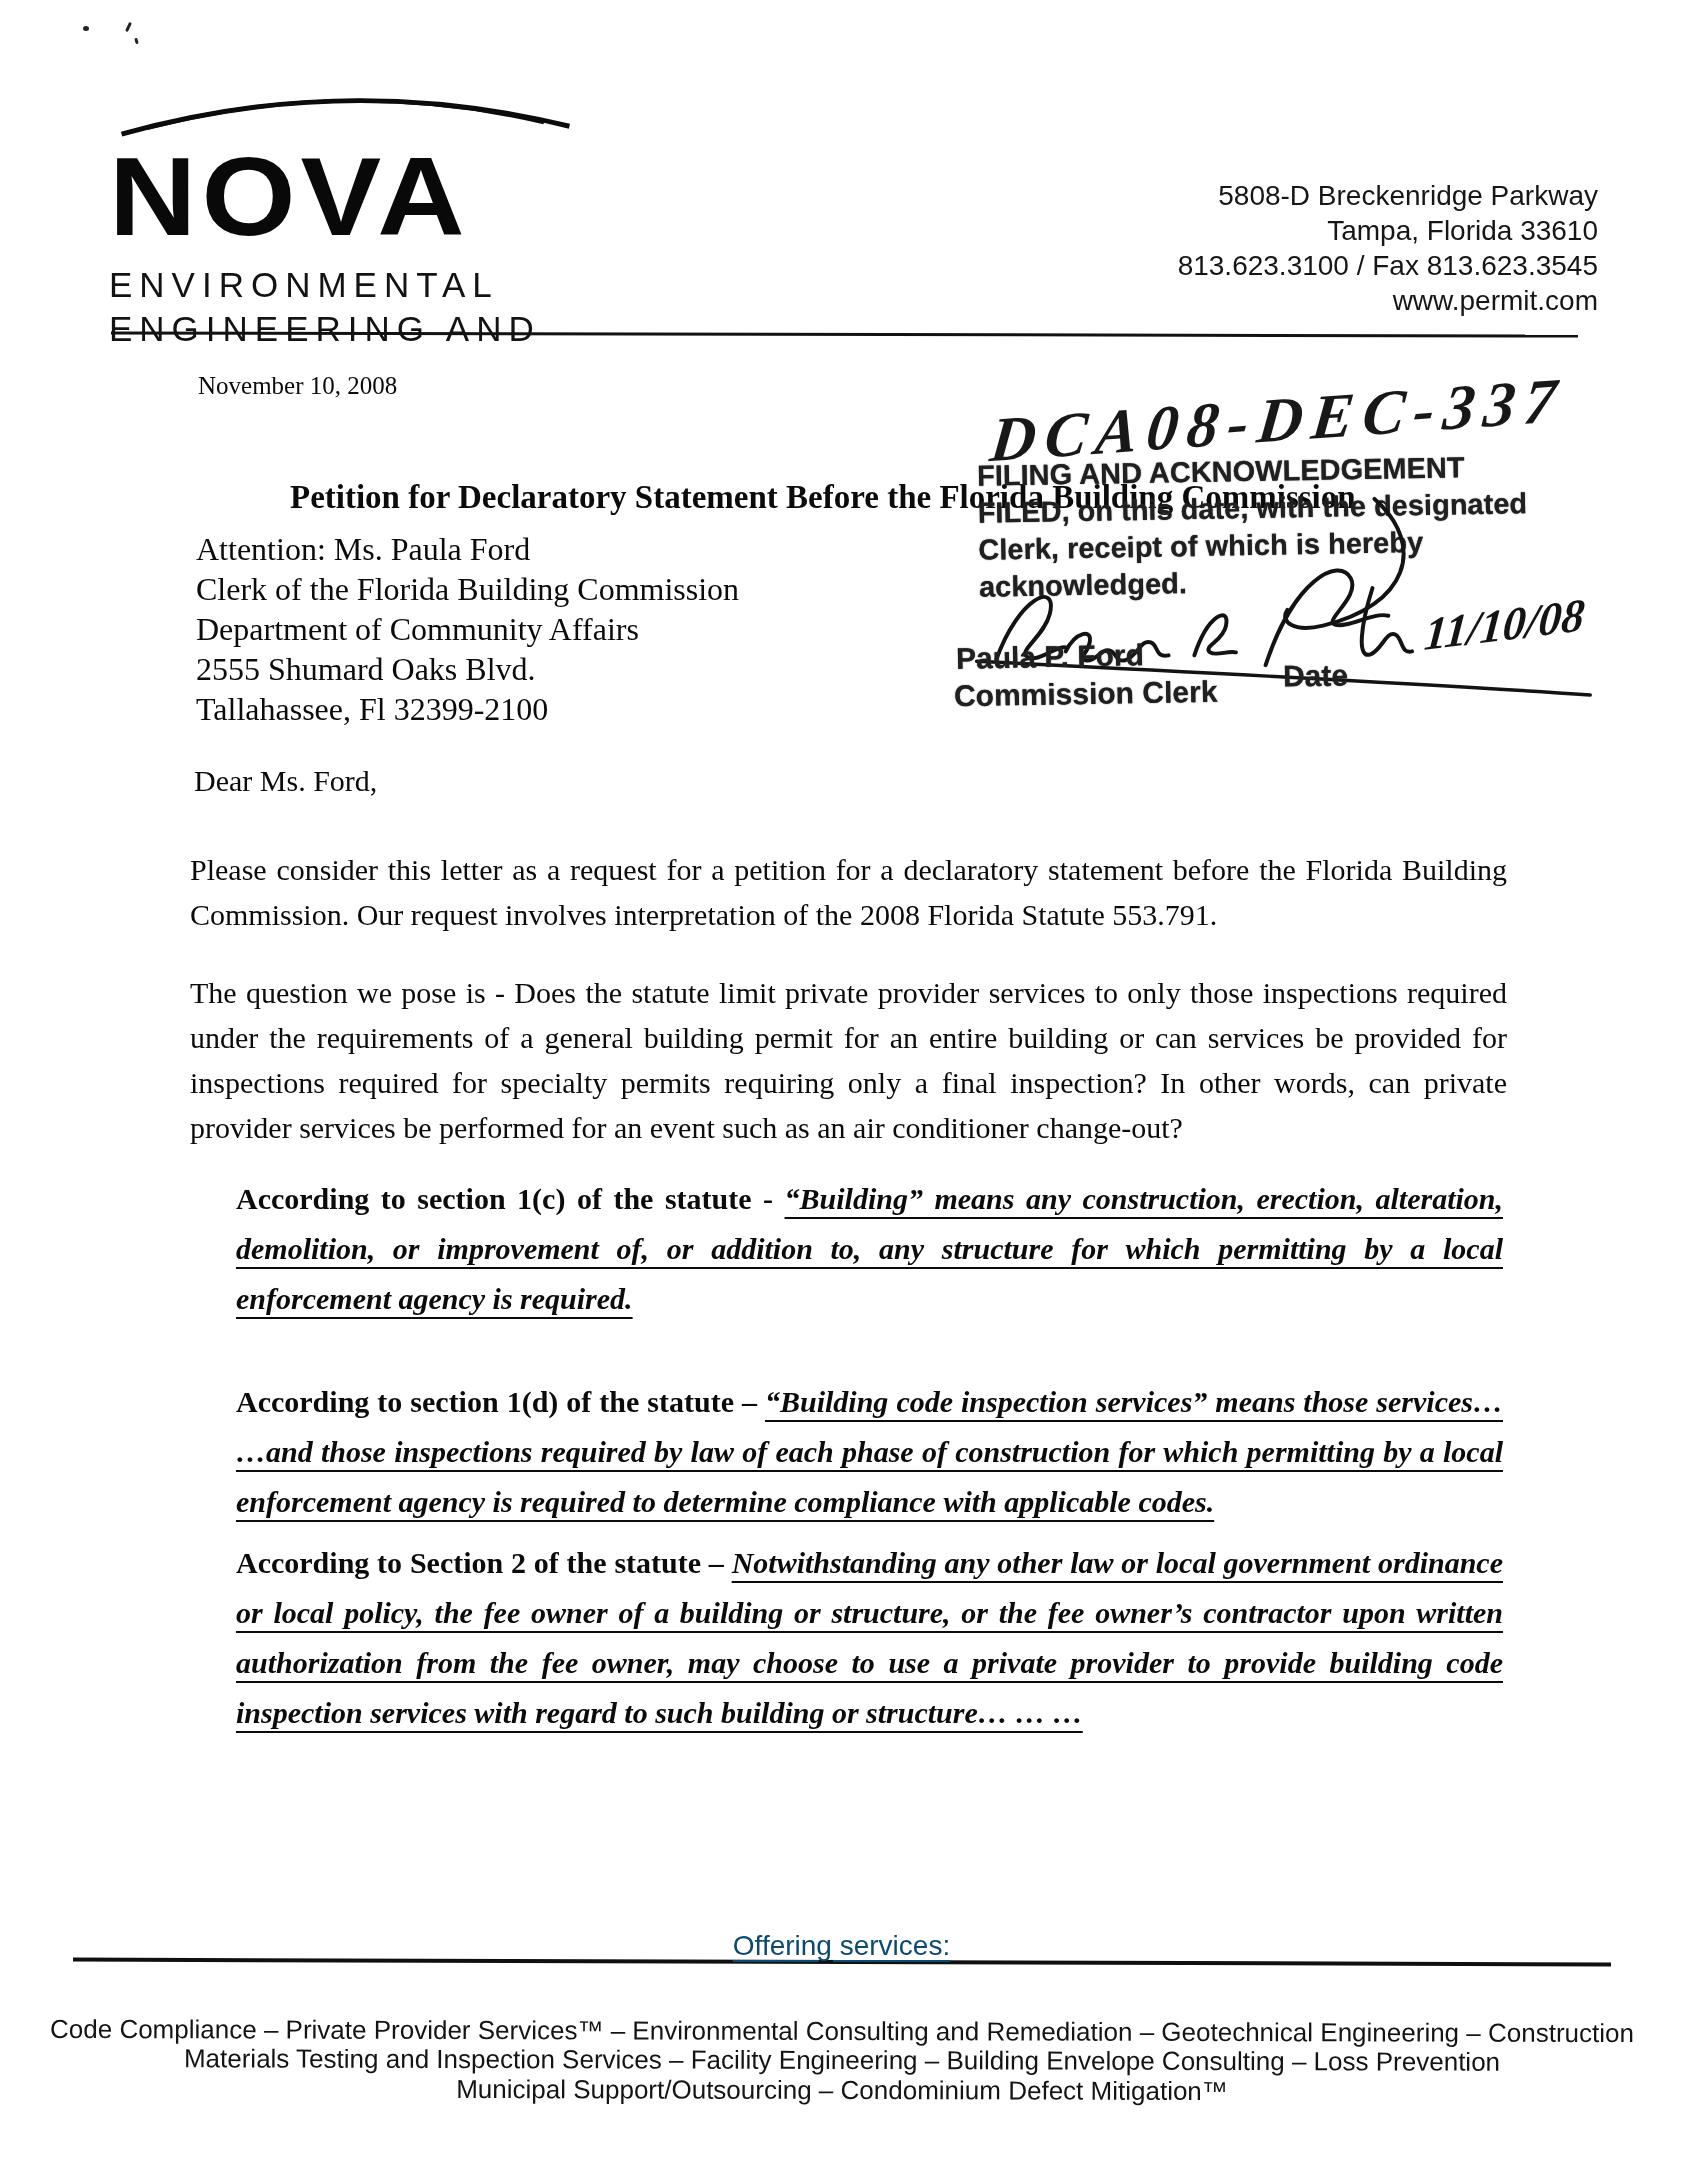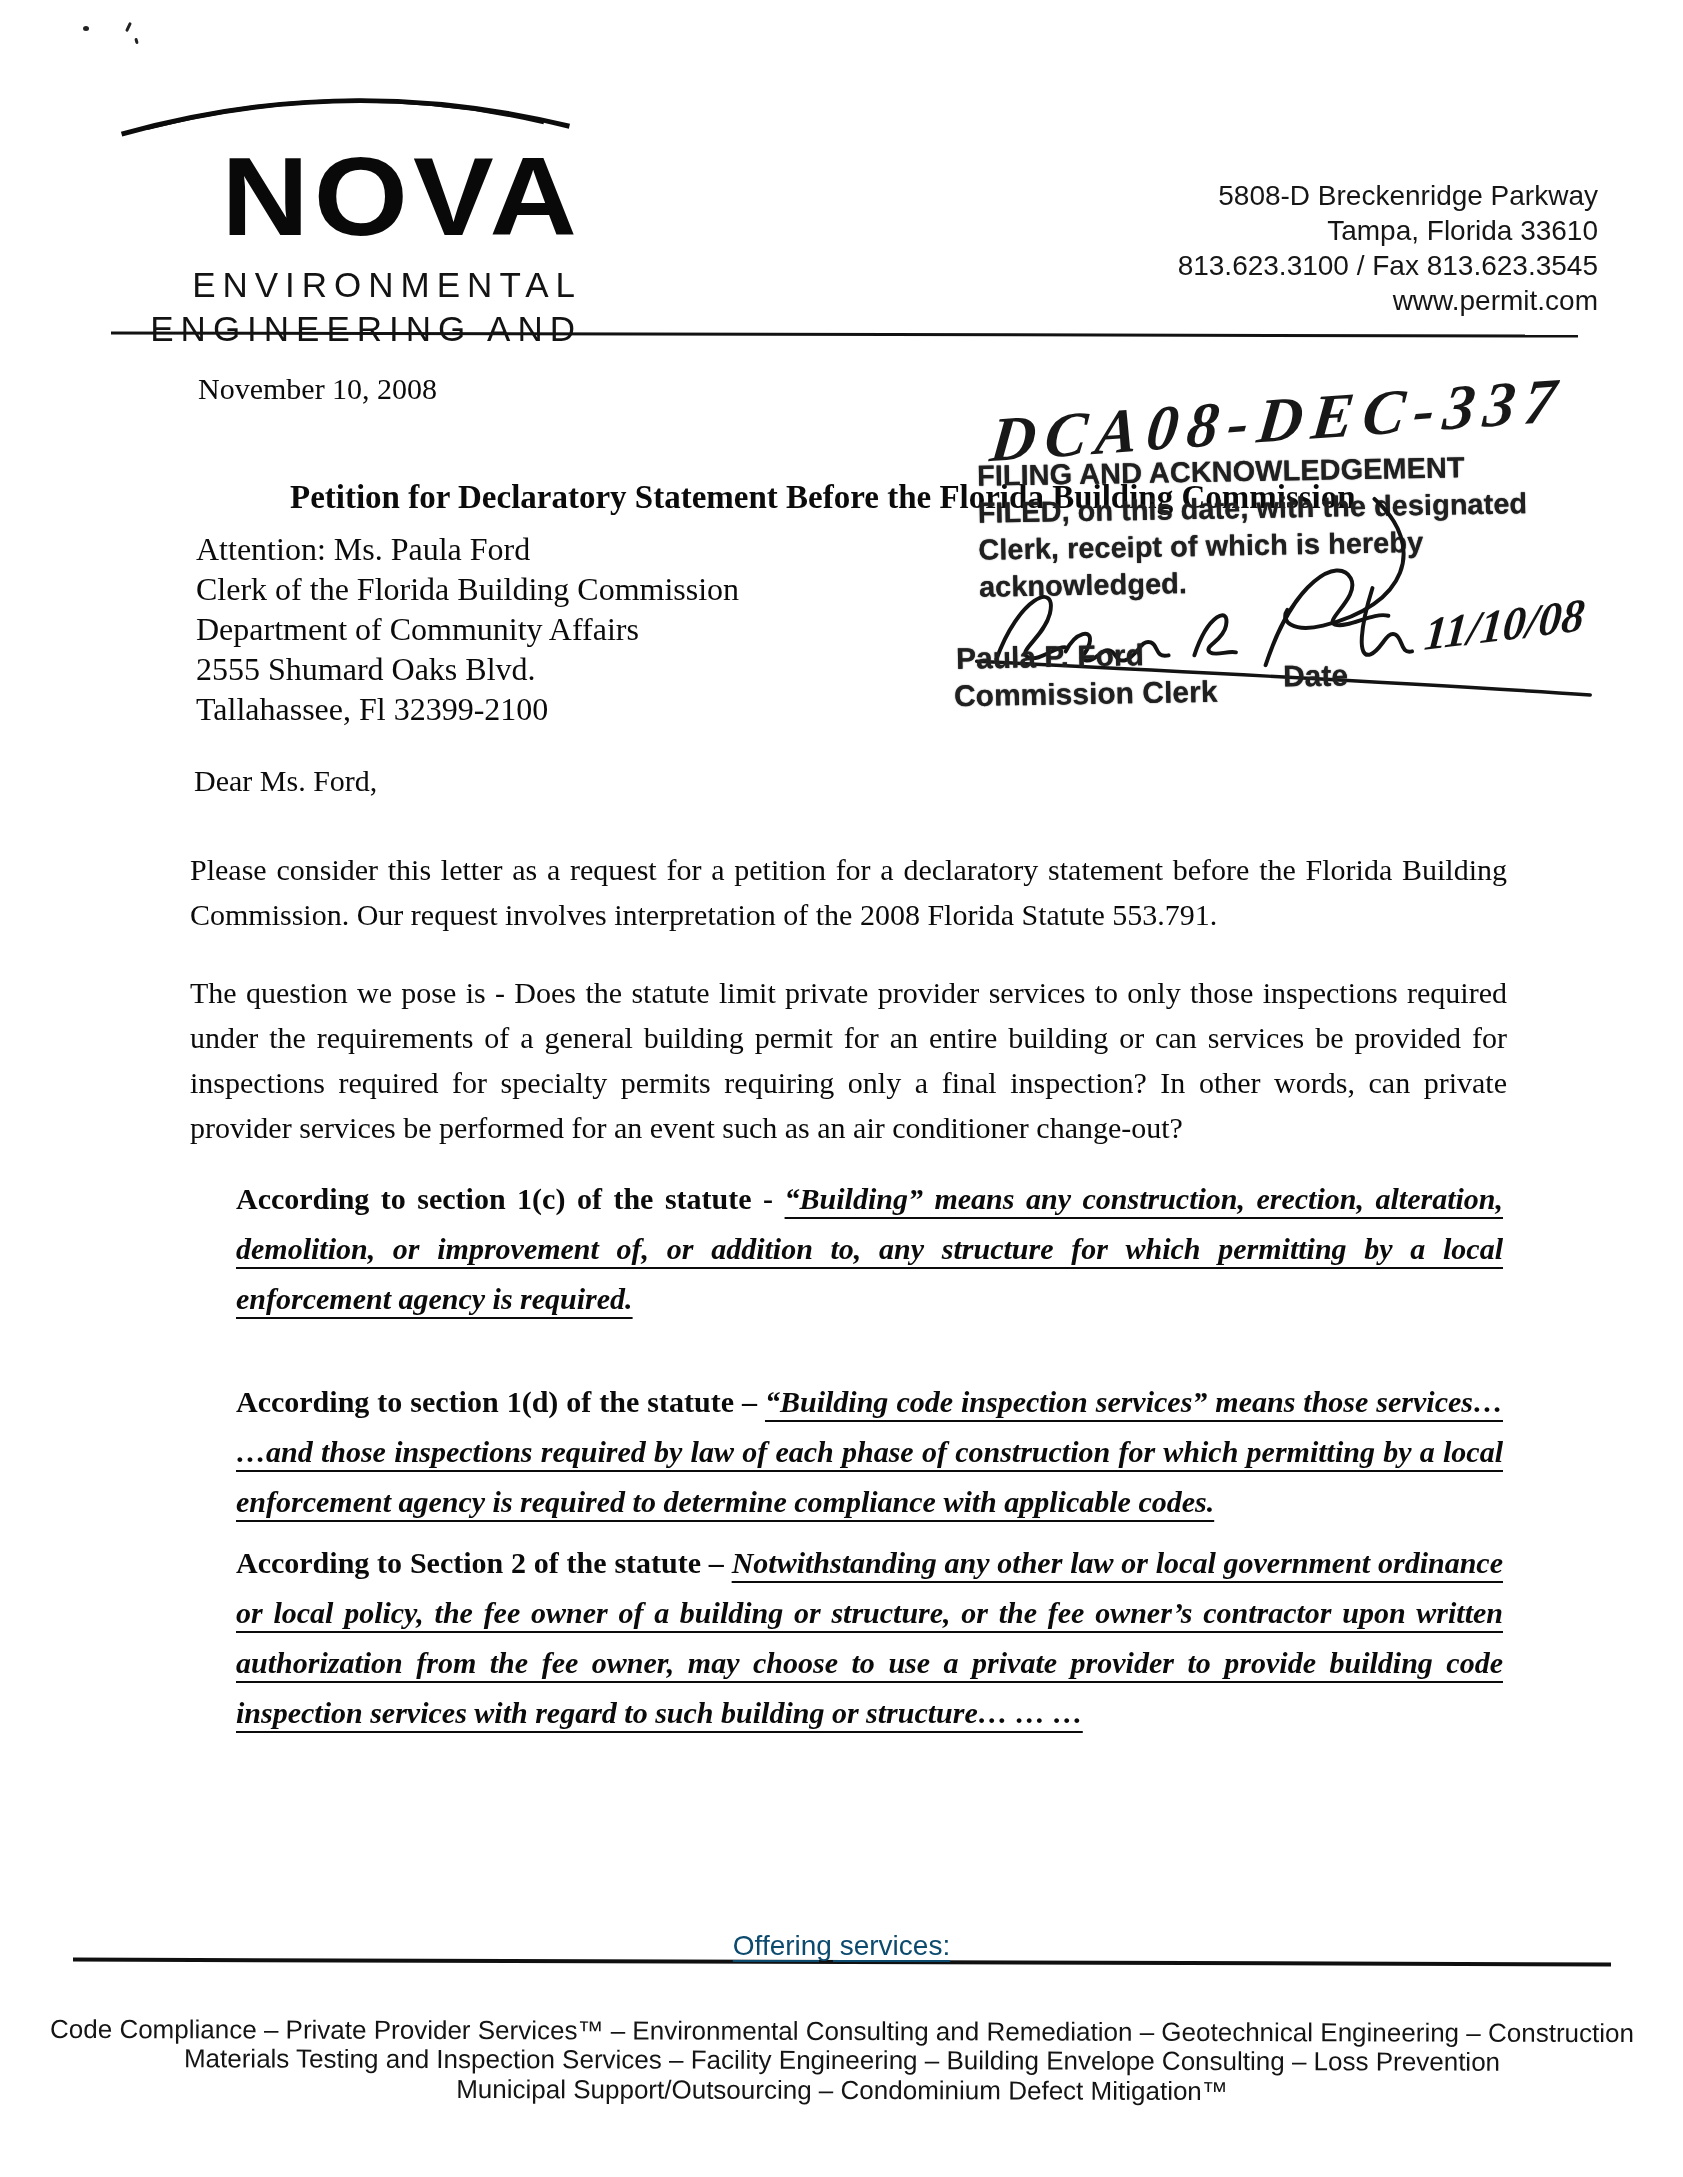--- a/index.html
+++ b/index.html
@@ -7,39 +7,39 @@
     position:relative; width:1683px; height:2177px; margin:0 auto;
     background:#ffffff; overflow:hidden;
     font-family:"Liberation Serif", serif; color:#0b0b0b;
   }
   .abs { position:absolute; }
 
   
   .speck { position:absolute; background:#222; border-radius:50%; }
 
   
-  .logo-block { position:absolute; left:109px; top:85px; width:473px; text-align:right; }
+  .logo-block { position:absolute; left:109px; top:85px; width:473px; text-align:left; }
   .logo-arc { display:block; margin:0 auto; }
   .logo-name {
     font-family:"Liberation Sans", sans-serif; font-weight:bold;
     font-size:121px; line-height:1.02; letter-spacing:5px; color:#090909;
     transform:scaleY(0.92); transform-origin:top center;
   }
   .logo-sub {
     font-family:"Liberation Sans", sans-serif; font-weight:500;
     font-size:35px; letter-spacing:7px; color:#131313; line-height:44px;
   }
   .addr-block {
     position:absolute; top:178px; right:85px; text-align:right;
     font-family:"Liberation Sans", sans-serif; font-size:28px; line-height:35px; color:#161616;
   }
   .rule-top { position:absolute; left:111px; top:333px; width:1467px; height:3px; background:#121212; transform:rotate(0.12deg); }
 
   
-  .letter-date { left:198px; top:372px; font-size:30px; white-space:nowrap; }
+  .letter-date { left:198px; top:372px; font-size:25px; white-space:nowrap; }
   .letter-title { left:290px; top:451px; font-size:33px; font-weight:bold; white-space:nowrap;margin-top:28px; }
   .recipient { left:196px; top:529px; font-size:32px; line-height:40px; }
   .salutation { left:194px; top:764px; font-size:30px; }
   .body-par { font-size:30px; line-height:45px; text-align:justify; width:1317px; left:190px; }
   .p1 { top:847px; }
   .p2 { top:970px; }
   .section { left:236px; width:1267px; font-size:30px; line-height:50px; text-align:justify; }
   .s1 { top:1174px; }
   .s2 { top:1337px;margin-top:40px; }
   .s3 { top:1538px; }

